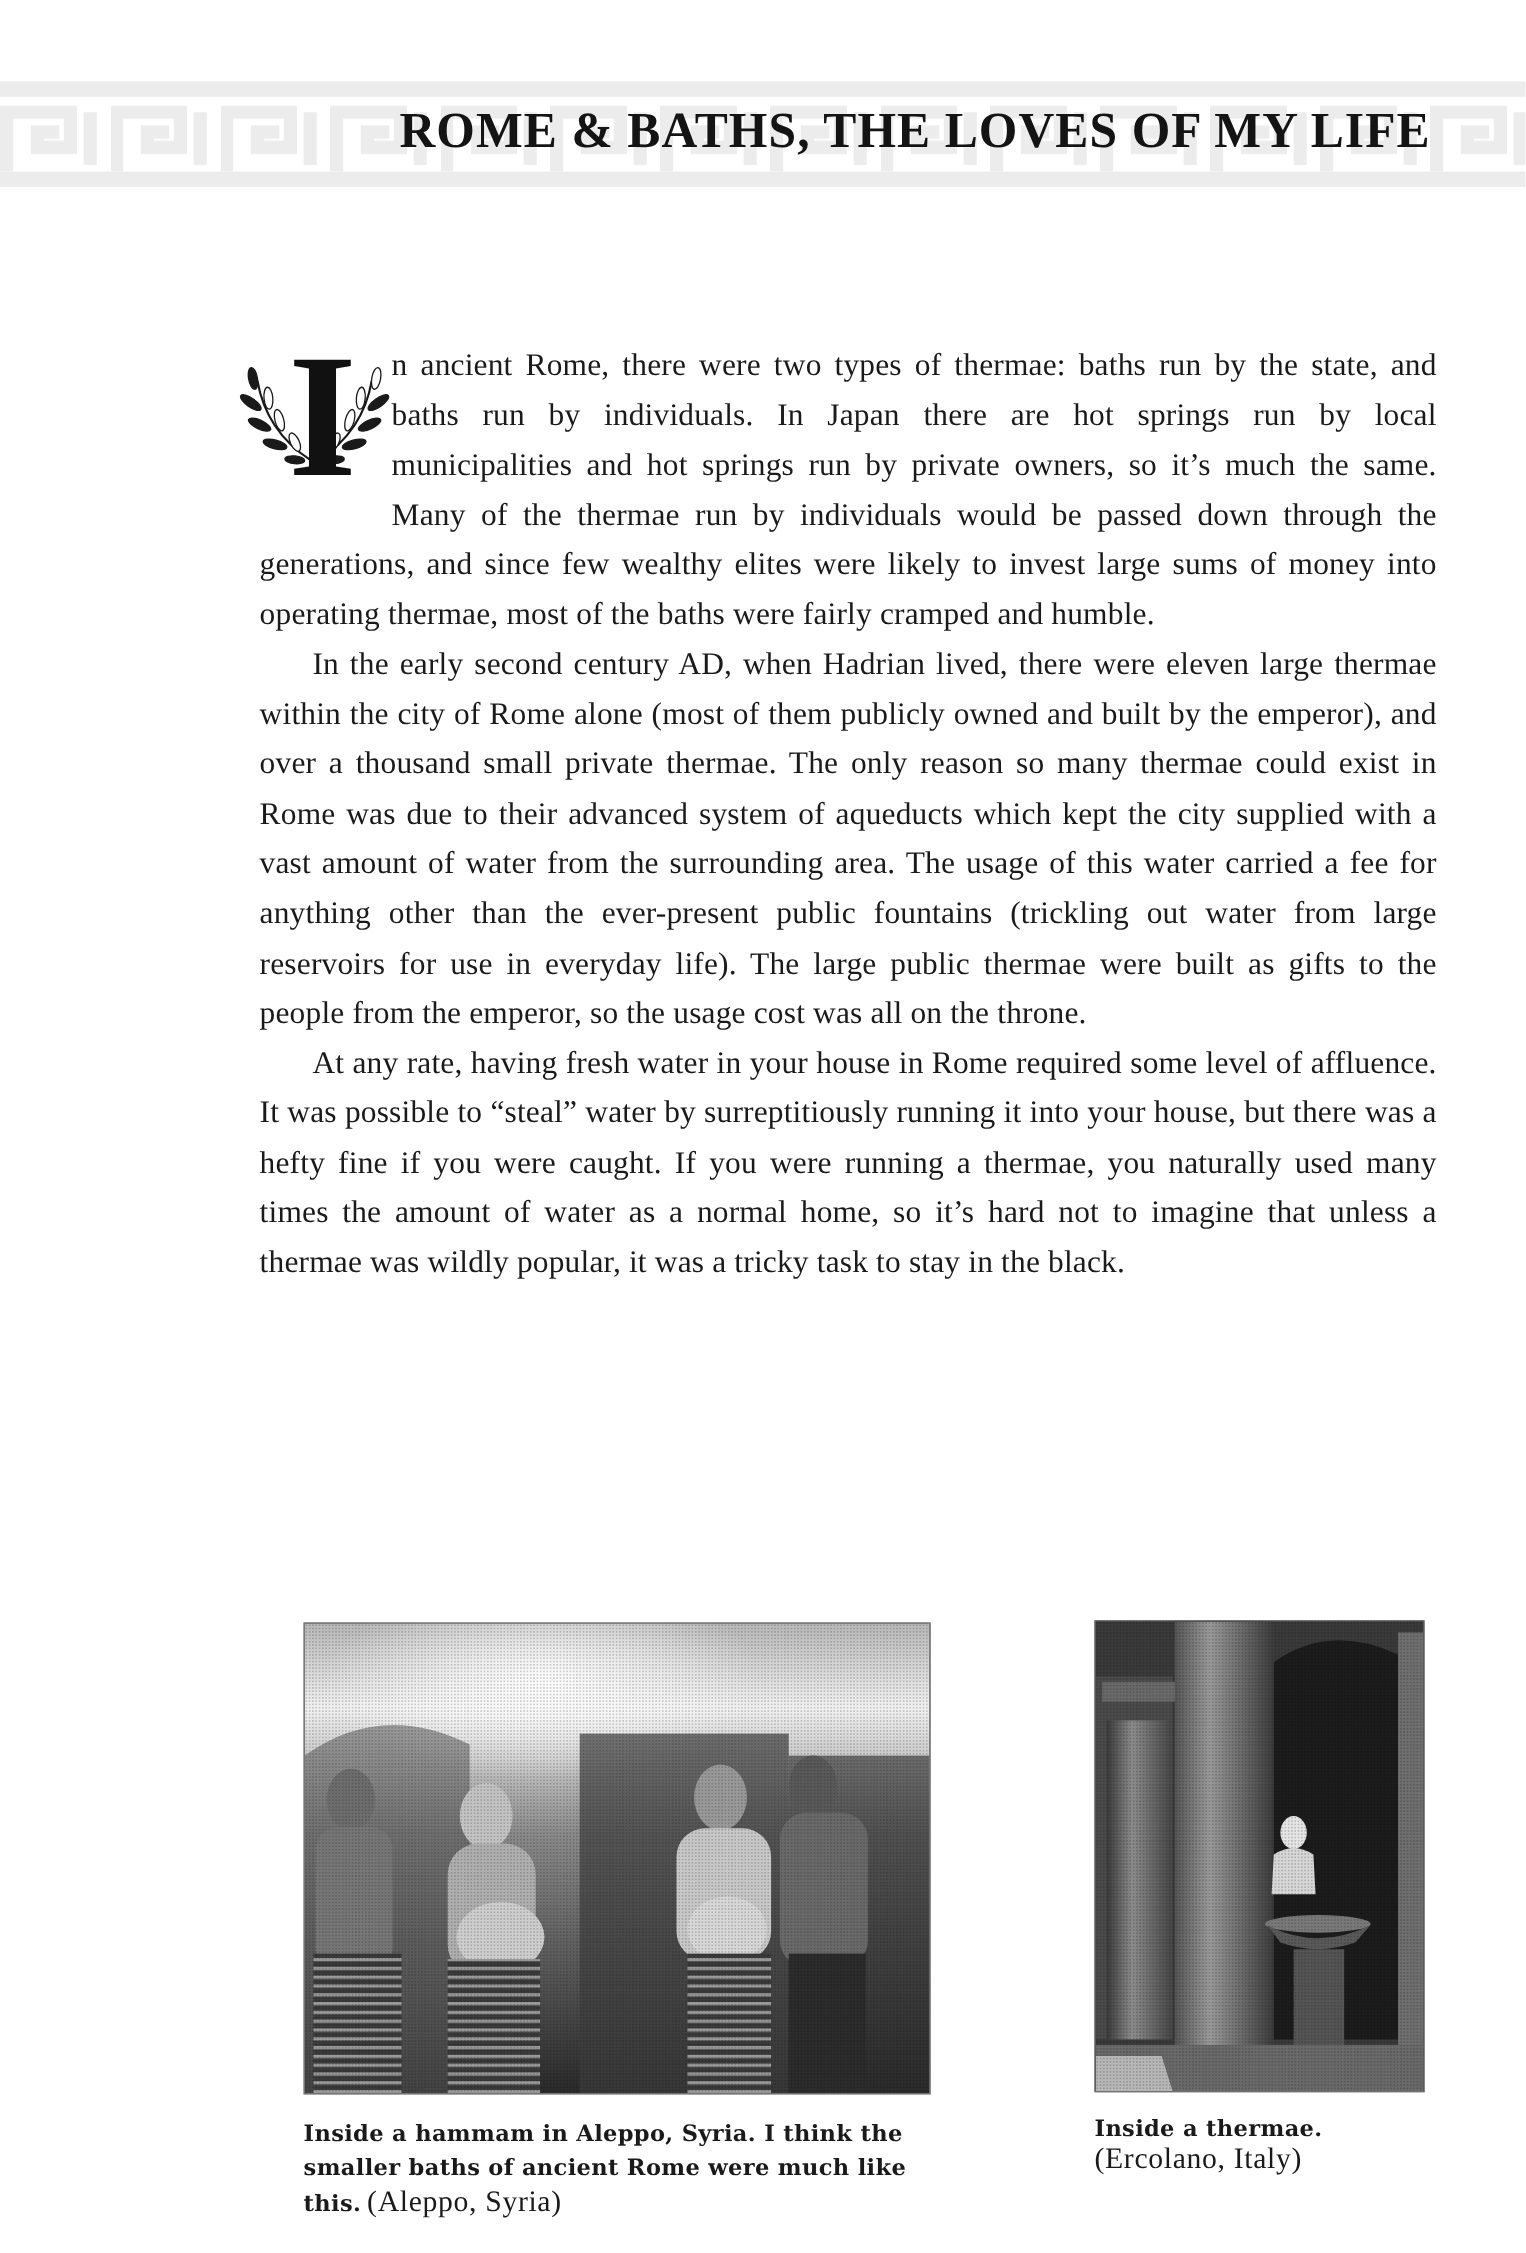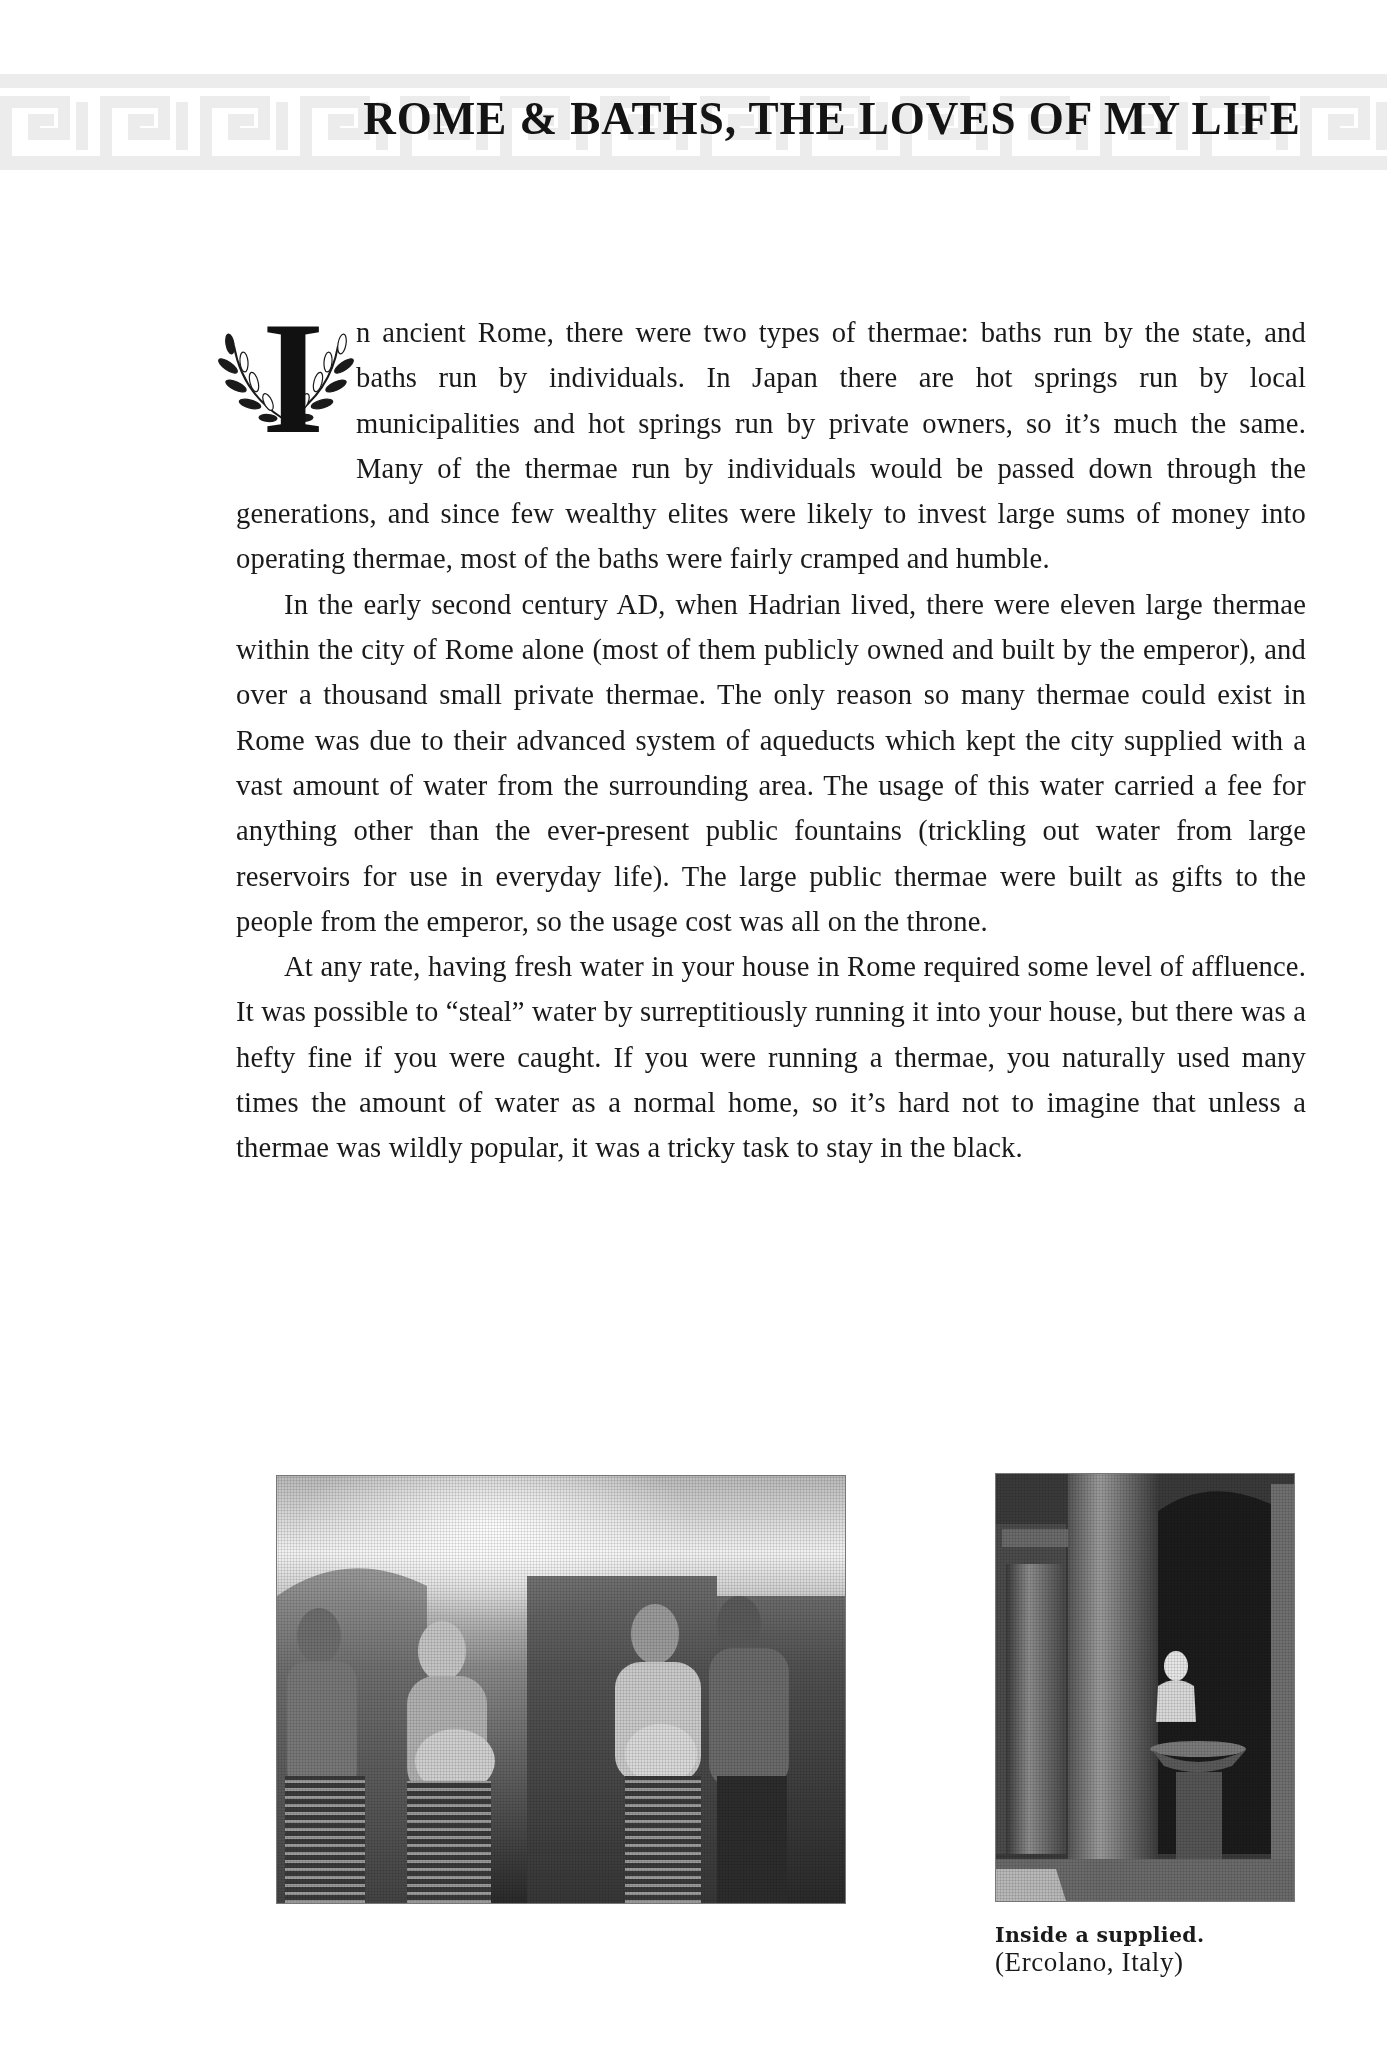--- a/index.html
+++ b/index.html
@@ -252,20 +252,24 @@
       <rect x="338" y="186" width="86" height="120" rx="26" fill="#c9c9c9"></rect>
       <ellipse cx="384" cy="278" rx="36" ry="30" fill="#d9d9d9"></ellipse>
       <rect x="348" y="300" width="76" height="127" fill="url(#towel)"></rect>
 
       <ellipse cx="462" cy="148" rx="22" ry="28" fill="#5a5a5a"></ellipse>
       <rect x="432" y="172" width="80" height="140" rx="24" fill="#6a6a6a"></rect>
       <rect x="440" y="300" width="70" height="127" fill="#2c2c2c"></rect>
     </svg>
     <div class="halftone"></div>
   </div>
+  <div class="caption">
+    <span class="cap-bold">Inside a hammam in Aleppo, Syria. I think the smaller baths of ancient Rome were much like this.</span>
+    <span class="cap-loc">(Aleppo, Syria)</span>
+  </div>
 </div>
 
 <div class="figure fig-right">
   <div class="photo photo-thermae">
     <svg width="298" height="427" viewBox="0 0 298 427">
       <defs>
         <linearGradient id="colGrad" x1="0" y1="0" x2="1" y2="0">
           <stop offset="0" stop-color="#3a3a3a"></stop>
           <stop offset="0.4" stop-color="#8c8c8c"></stop>
           <stop offset="1" stop-color="#4a4a4a"></stop>
@@ -294,16 +298,16 @@
       <rect x="180" y="298" width="46" height="110" fill="#555"></rect>
 
       <rect x="275" y="10" width="23" height="400" fill="#6f6f6f"></rect>
 
       <rect x="0" y="385" width="298" height="42" fill="#6a6a6a"></rect>
       <path d="M0 395 L60 395 L70 427 L0 427 Z" fill="#b8b8b8"></path>
     </svg>
     <div class="halftone"></div>
   </div>
   <div class="caption">
-    <div class="cap-bold">Inside a supplied.</div>
+    <div class="cap-bold">Inside a thermae.</div>
     <div class="cap-loc">(Ercolano, Italy)</div>
   </div>
 </div>
 
 </body></html>

